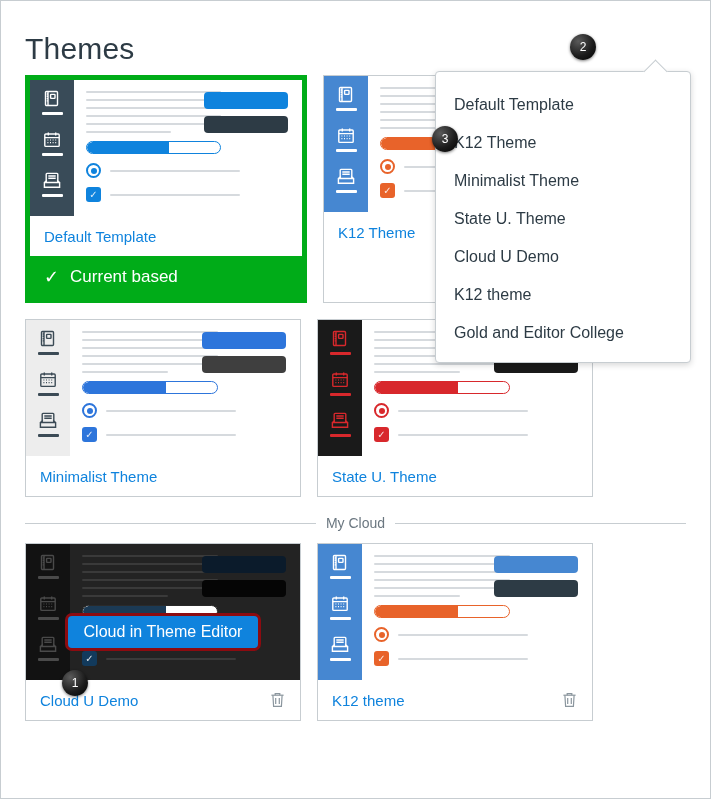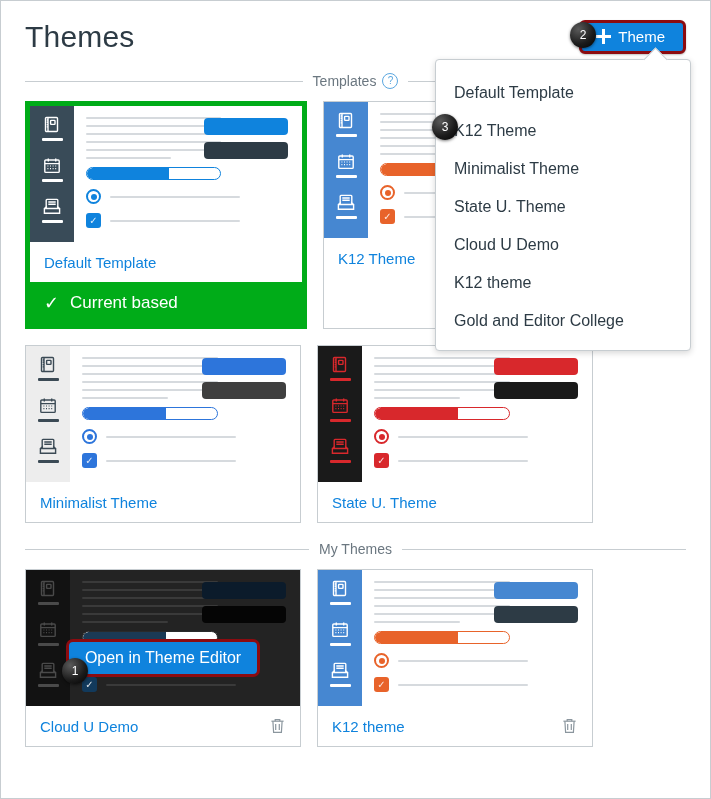--- a/index.html
+++ b/index.html
@@ -16,20 +16,21 @@
   
   .page-wrap { position: relative; width: 709px; height: 797px; padding: 0 24px; }
 
   .header-row {
     position: relative;
     height: 62px;
     display: flex;
     align-items: center;
     justify-content: space-between;
     padding-top: 10px;
+    margin-top: 12px;
   }
   .page-title {
     font-size: 30px;
     font-weight: 400;
     color: #2d3b45;
     letter-spacing: .2px;
   }
 
   .add-theme-wrap { position: relative; }
   .add-theme-btn {
@@ -236,36 +237,22 @@
     line-height: 1.25;
   }
 </style>
 </head>
 <body>
 
 <div class="page-wrap">
 
   <div class="header-row">
     <div class="page-title">Themes</div>
-    <div class="add-theme-wrap">
-      <button class="add-theme-btn">
-        <span class="plus-glyph"></span>
-        <span>Theme</span>
-      </button>
-    </div>
-  </div>
-
-  <div class="divider">
-    <div class="line"></div>
-    <div class="label">
-      <span>Templates</span>
-      <span class="help-icon">?</span>
-    </div>
-    <div class="line"></div>
-  </div>
+  </div>
+
 
   <div class="grid" id="templates-grid">
       <div class="theme-card current">
     <div class="preview" style="background:#ffffff">
       <div class="side" style="background:#394B58">
         <span class="nav-ico">
        <svg width="20" height="20" viewBox="0 0 20 20" fill="none" stroke="#ffffff" stroke-width="1.4">
                 <rect x="3.5" y="2.5" width="12" height="14" rx="1"></rect>
                 <path d="M6 2.5v14M4.7 5h.9M4.7 7.3h.9M4.7 9.6h.9M4.7 11.9h.9"></path>
                 <rect x="8.6" y="5.4" width="4.4" height="4" rx=".6"></rect>
@@ -518,21 +505,21 @@
       <a>State U. Theme</a>
 
     </div>
 
   </div>
     </div>
 
   <div class="divider" style="margin-top:18px;">
     <div class="line"></div>
     <div class="label">
-      <span>My Themes</span>
+      <span>My Cloud</span>
     </div>
     <div class="line"></div>
   </div>
 
   <div class="grid" id="my-themes-grid">
       <div class="theme-card">
     <div class="preview" style="background:#232323">
       <div class="side" style="background:#121212">
         <span class="nav-ico">
        <svg width="20" height="20" viewBox="0 0 20 20" fill="none" stroke="#4A4A4A" stroke-width="1.4">
@@ -582,21 +569,21 @@
           <span class="check" style="background:#123A5C">✓</span>
           <span class="ctrl-line" style="background: rgb(58, 58, 58);"></span>
         </div>
         <div class="pills">
           <div class="pill" style="background:#0B1B2B"></div>
           <div class="pill" style="background:#050505"></div>
         </div>
       </div>
 
     <div class="overlay">
-      <button class="open-editor-btn">Open in Theme Editor</button>
+      <button class="open-editor-btn">Cloud in Theme Editor</button>
     </div>
     </div>
     <div class="card-foot">
       <a>Cloud U Demo</a>
       <span class="trash">
             <svg width="17" height="18" viewBox="0 0 17 18" fill="none" stroke="#8b969e" stroke-width="1.2">
               <path d="M2.4 4.2h12.2"></path>
               <path d="M6.2 4.2V2.6h4.6v1.6"></path>
               <path d="M3.9 4.2l.7 11.2h7.8l.7-11.2"></path>
               <path d="M6.7 7v6M10.3 7v6"></path>

